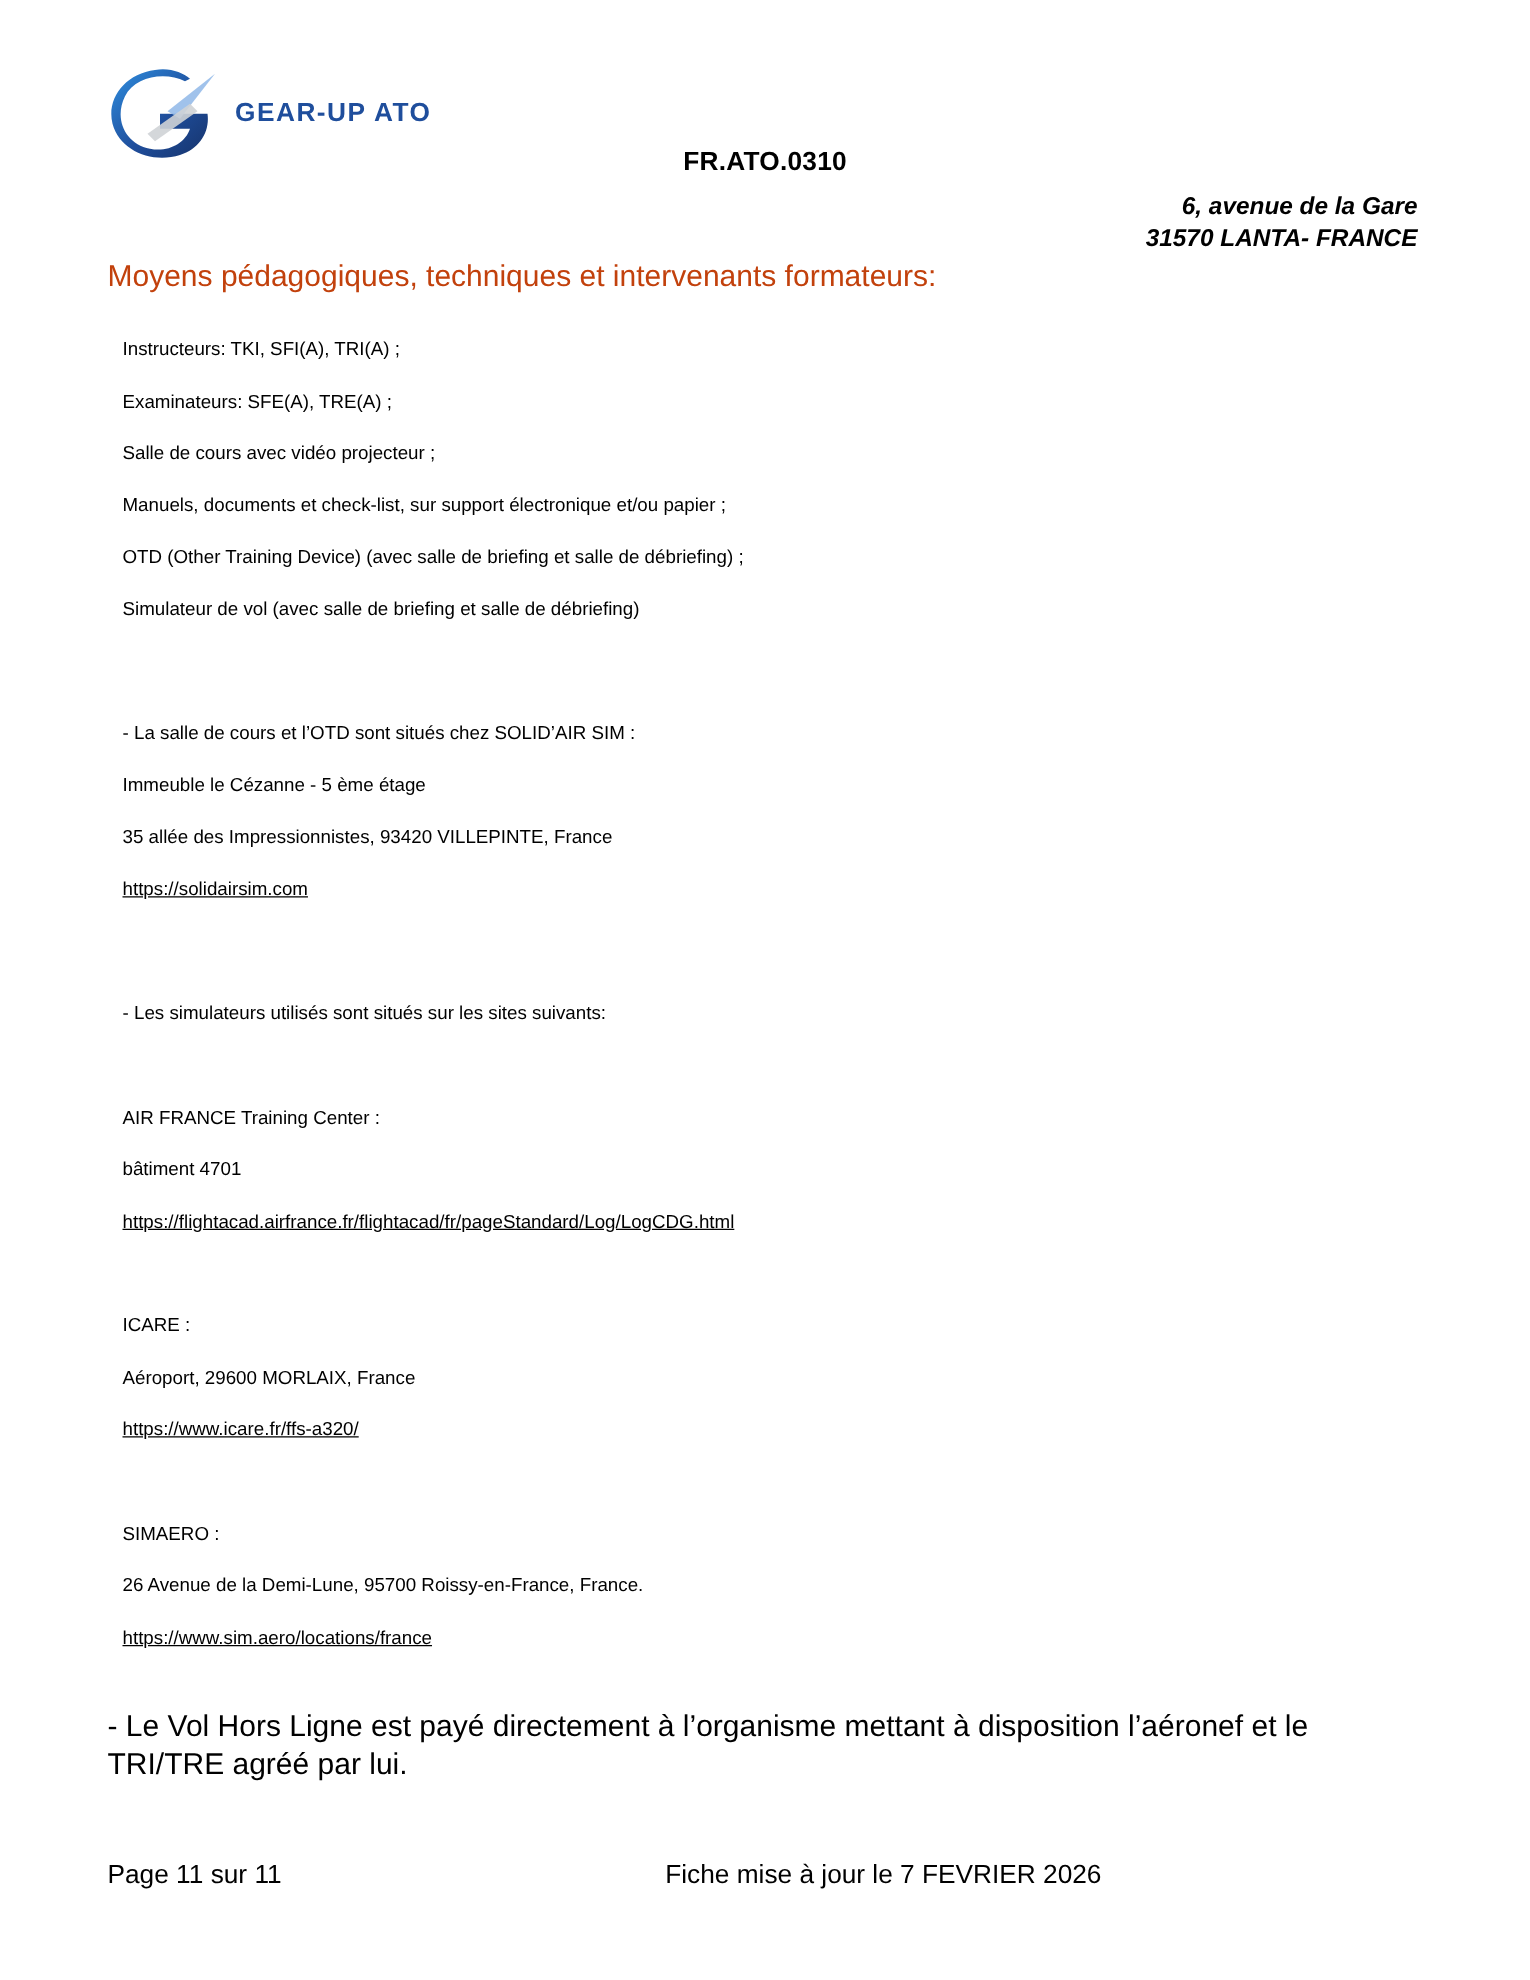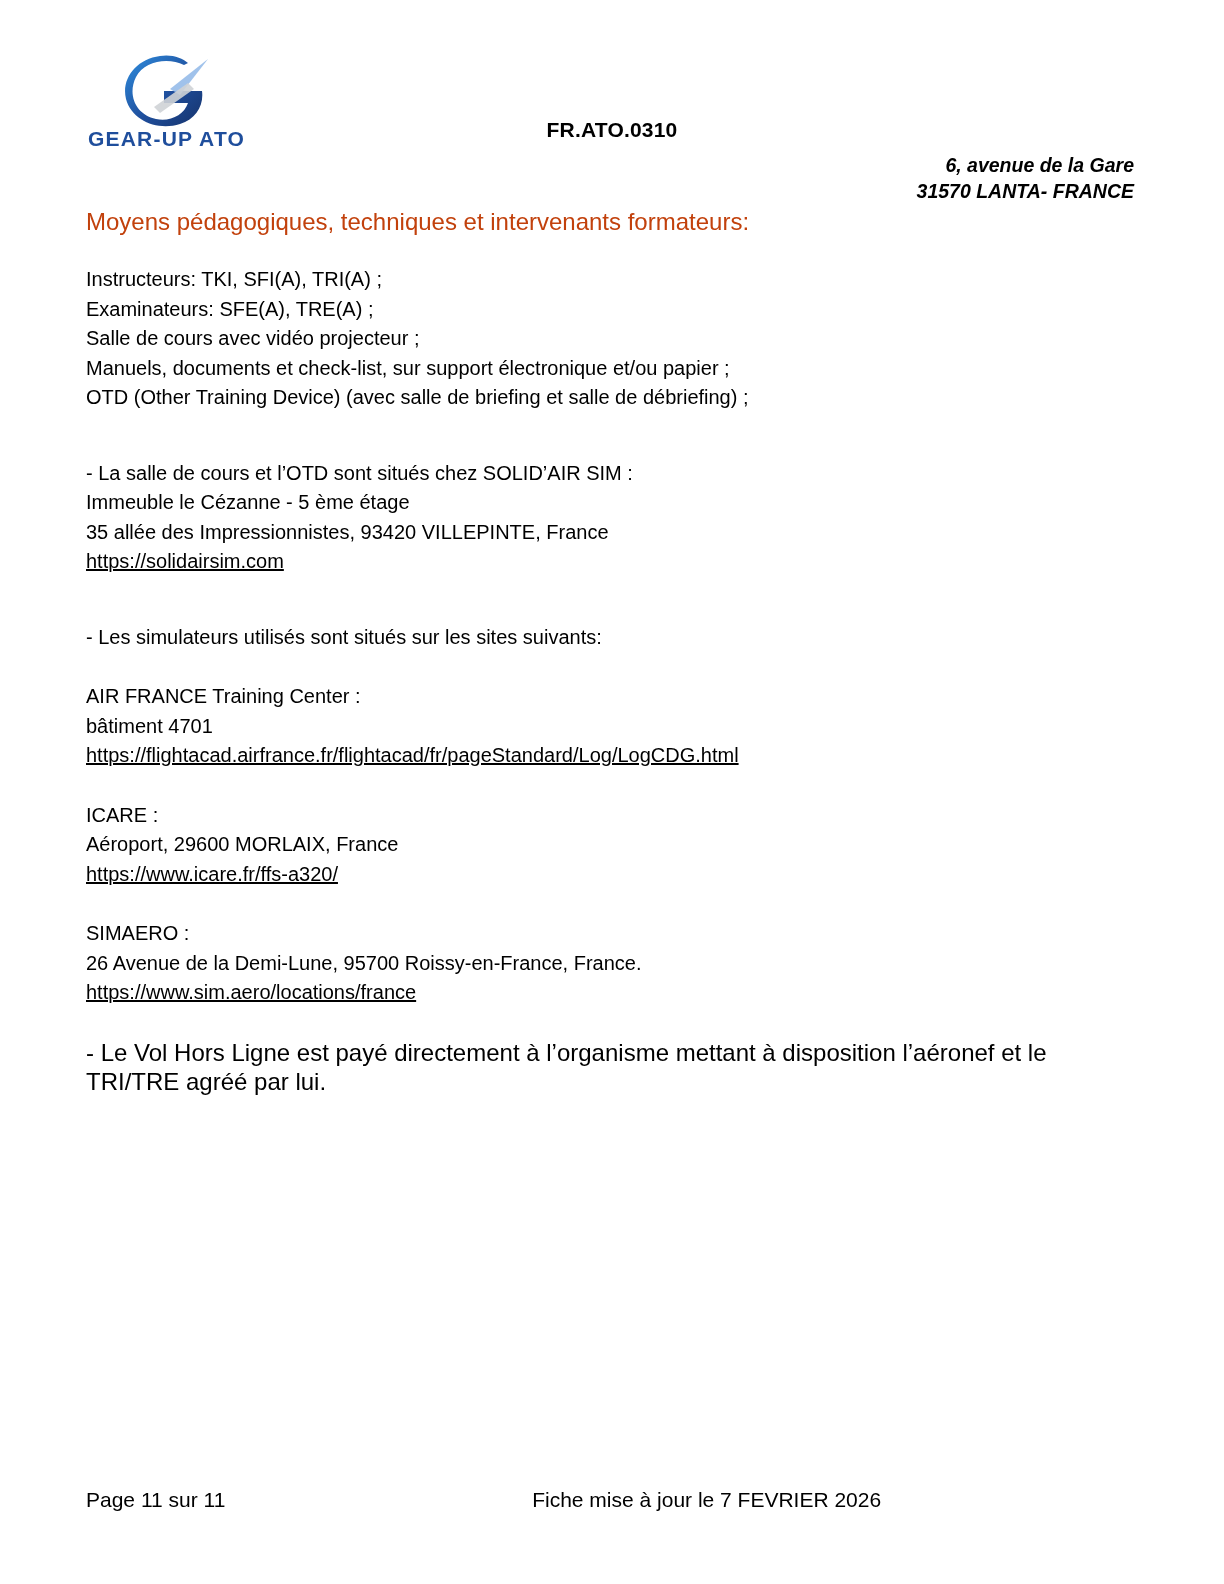--- a/index.html
+++ b/index.html
@@ -22,21 +22,21 @@
     box-sizing: border-box;
   }
 
   
   .logo-block {
     position: absolute;
     left: 88px;
     top: 55px;
     display: flex;
     align-items: center;
-    flex-direction: column;
+    gap: 14px;
   }
   .logo-mark {
     position: relative;
     width: 86px;
     height: 72px;
     flex: 0 0 auto;
   }
   .logo-mark svg { display: block; }
   .logo-text {
     font-family: "Liberation Sans", sans-serif;
@@ -78,23 +78,23 @@
     width: 1050px;
   }
   .section-title {
     color: #c2410c;
     font-size: 24px;
     line-height: 34px;
     margin: 0 0 26px 0;
     font-weight: normal;
   }
   .para {
-    font-size: 20px;
+    font-size: 15px;
     line-height: 29.5px;
-    margin: 0;
+    margin: 12px;
   }
   .spacer-lg { height: 46px; }
   .spacer-md { height: 30px; }
 
   .link {
     text-decoration: underline;
     color: #000;
   }
   .wrap-para {
     font-size: 24px;
@@ -155,20 +155,21 @@
   <div class="content">
 
     <h1 class="section-title">Moyens pédagogiques, techniques et intervenants formateurs:</h1>
 
     <div>
       <p class="para">Instructeurs:  TKI, SFI(A), TRI(A) ;</p>
       <p class="para">Examinateurs: SFE(A), TRE(A) ;</p>
       <p class="para">Salle de cours avec vidéo projecteur ;</p>
       <p class="para">Manuels, documents et check-list, sur support électronique et/ou papier  ;</p>
       <p class="para">OTD (Other Training Device) (avec salle de briefing et salle de débriefing) ;</p>
+      <p class="para">Simulateur de vol (avec salle de briefing et salle de débriefing)</p>
     </div>
 
     <div class="spacer-lg"></div>
 
     <div>
       <p class="para">- La salle de cours et l’OTD sont situés chez SOLID’AIR SIM :</p>
       <p class="para">Immeuble le Cézanne - 5 ème étage</p>
       <p class="para">35 allée des Impressionnistes, 93420 VILLEPINTE, France</p>
       <p class="para"><a class="link" href="#">https://solidairsim.com</a></p>
     </div>

